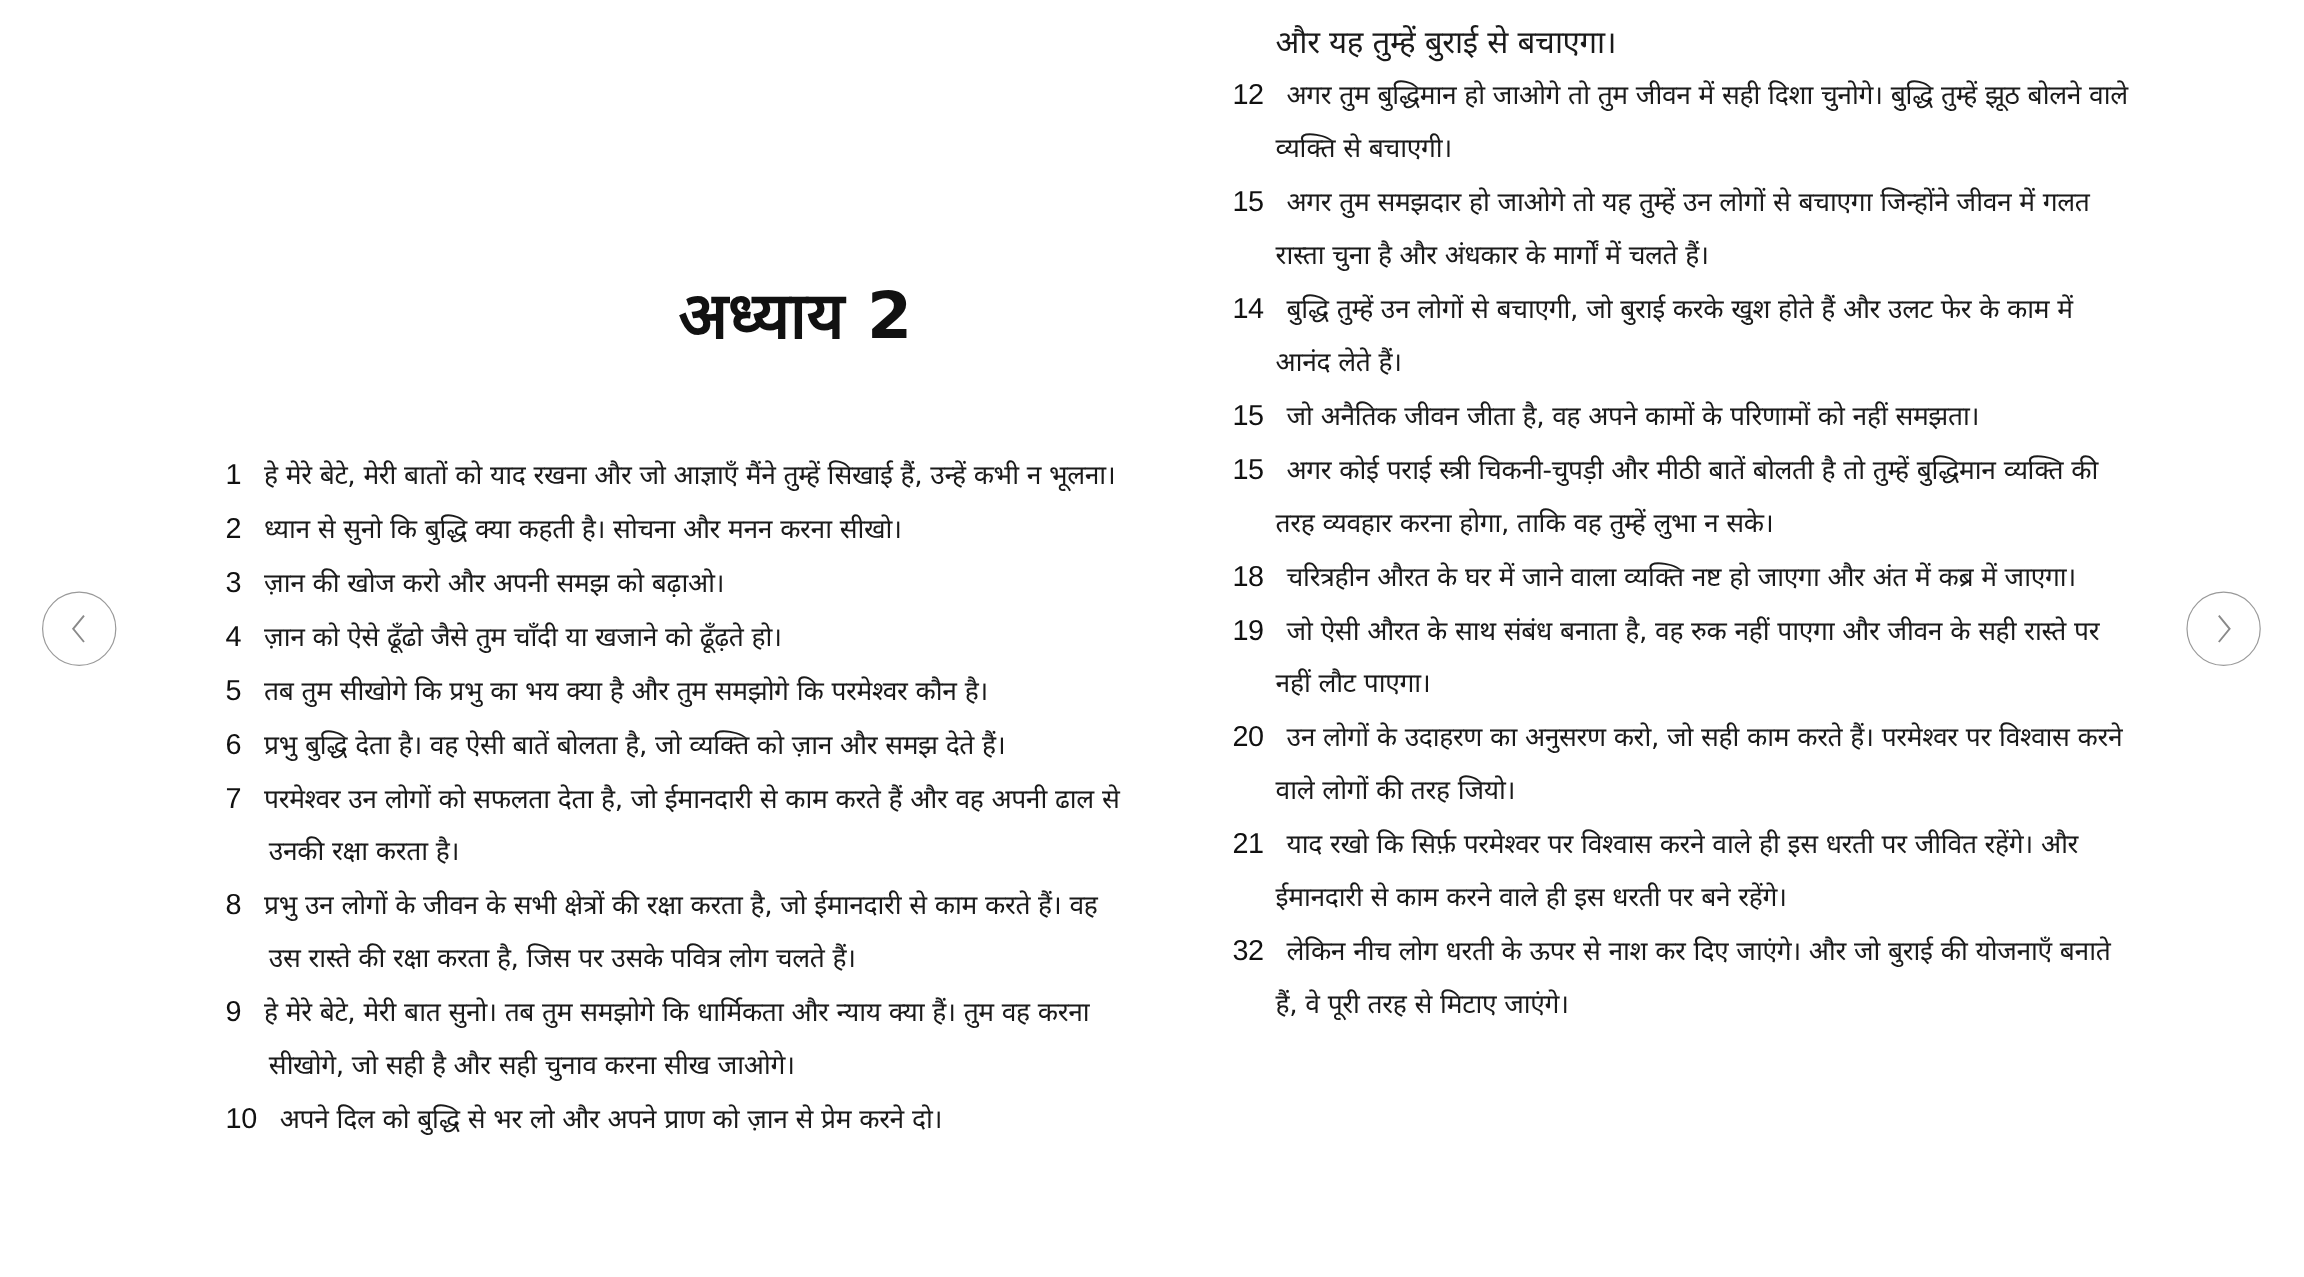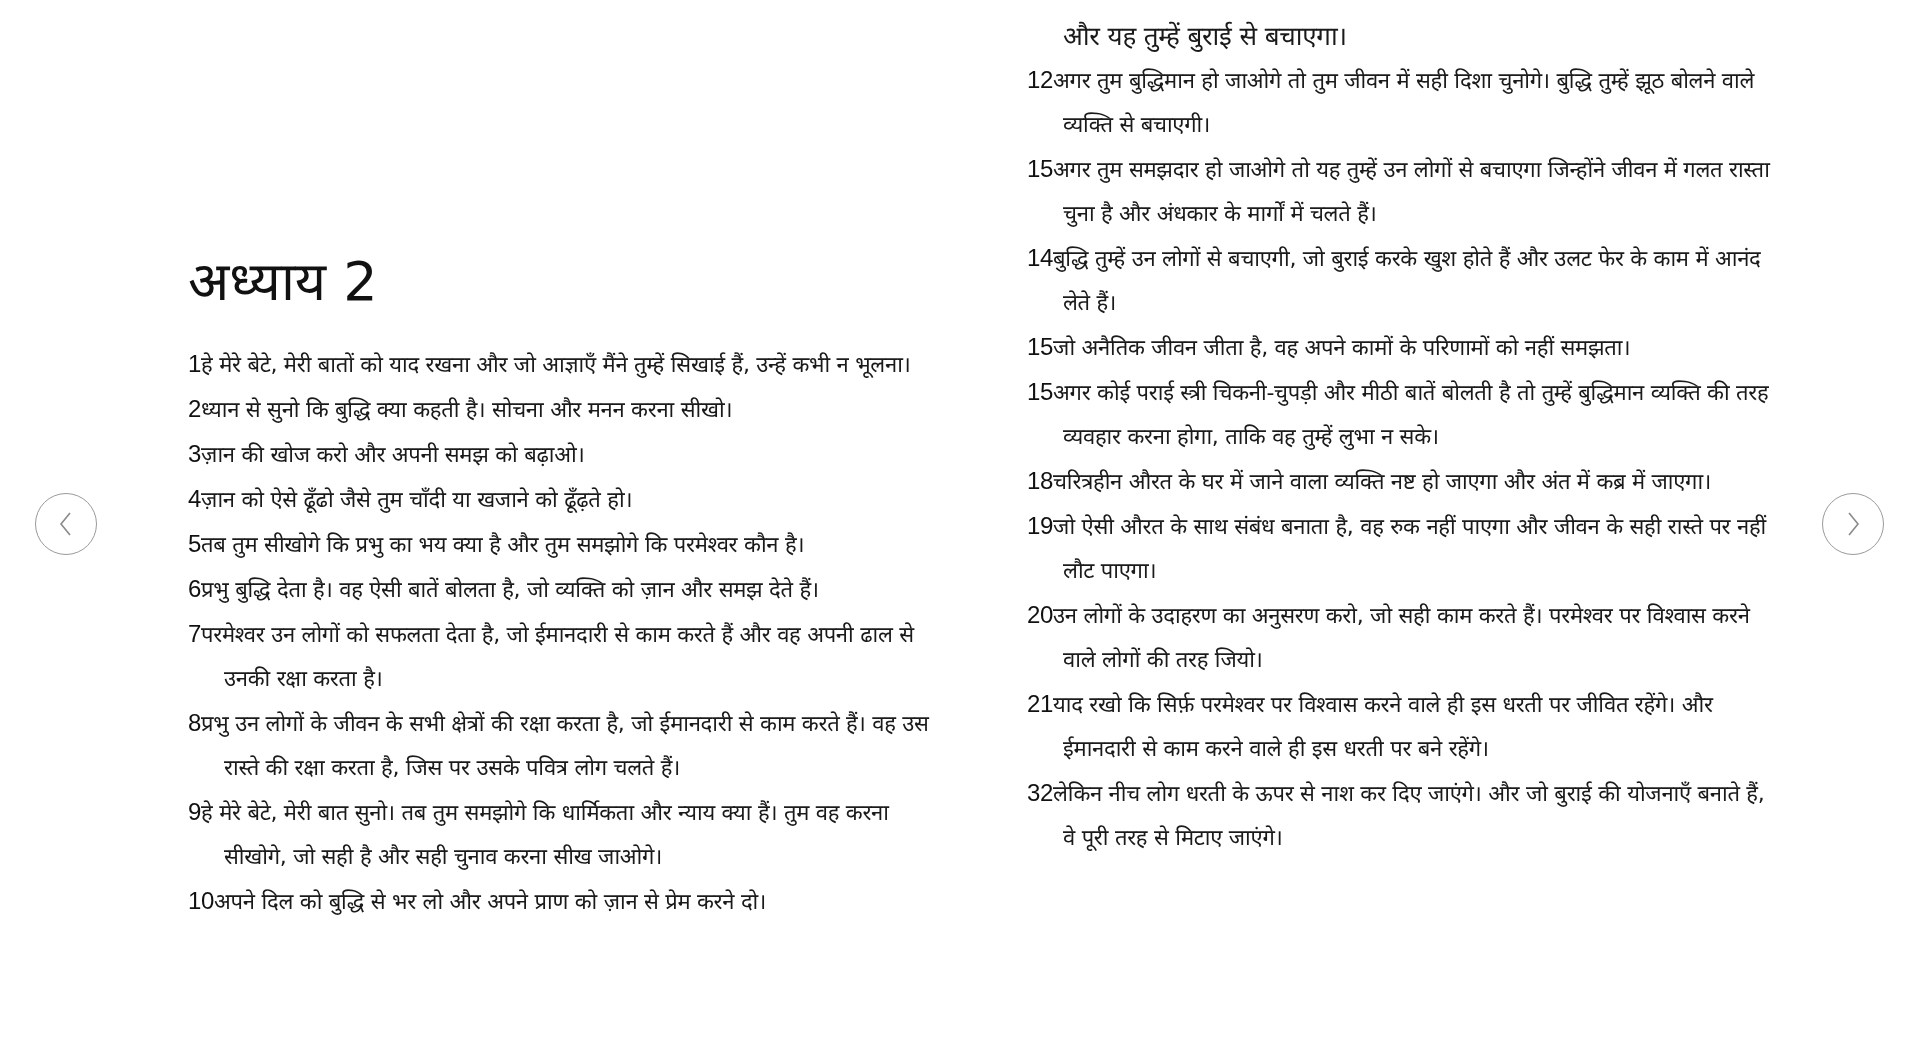--- a/index.html
+++ b/index.html
@@ -22,54 +22,54 @@
   .page-left {
     left: 188px;
     width: 752px;
   }
   .page-right {
     left: 1027px;
     width: 752px;
   }
   .chapter-title {
     position: absolute;
-    top: 246px;
+    top: 228px;
     left: 0;
     width: 752px;
-    text-align: left;
+    text-align: right;
     font-size: 54px;
     line-height: 72px;
-    font-weight: normal;
+    font-weight: bold;
     color: #111;
     margin: 0;
     padding-right: 180px;
     box-sizing: border-box;
   }
   .verses {
     position: absolute;
     left: 0;
     width: 752px;
     margin: 0;
     padding: 0;
     list-style: none;
   }
-  .page-left .verses { top: 342px; }
+  .page-left .verses { top: 374px; }
   .page-right .verses { top: 14px; }
   .verse {
     font-size: 22px;
     line-height: 44px;
     padding-left: 36px;
     text-indent: -36px;
     margin: 0;
     letter-spacing: -0.3px;
   }
   .verse .num {
     font-family: "Liberation Sans", sans-serif;
     font-size: 24px;
-    margin-right: 0;
+    margin-right: 19px;
     color: #111;
   }
   .continuation {
     font-size: 26px;
     line-height: 44px;
     padding-left: 36px;
     margin: 0;
     letter-spacing: -0.3px;
   }
   .nav-btn {

